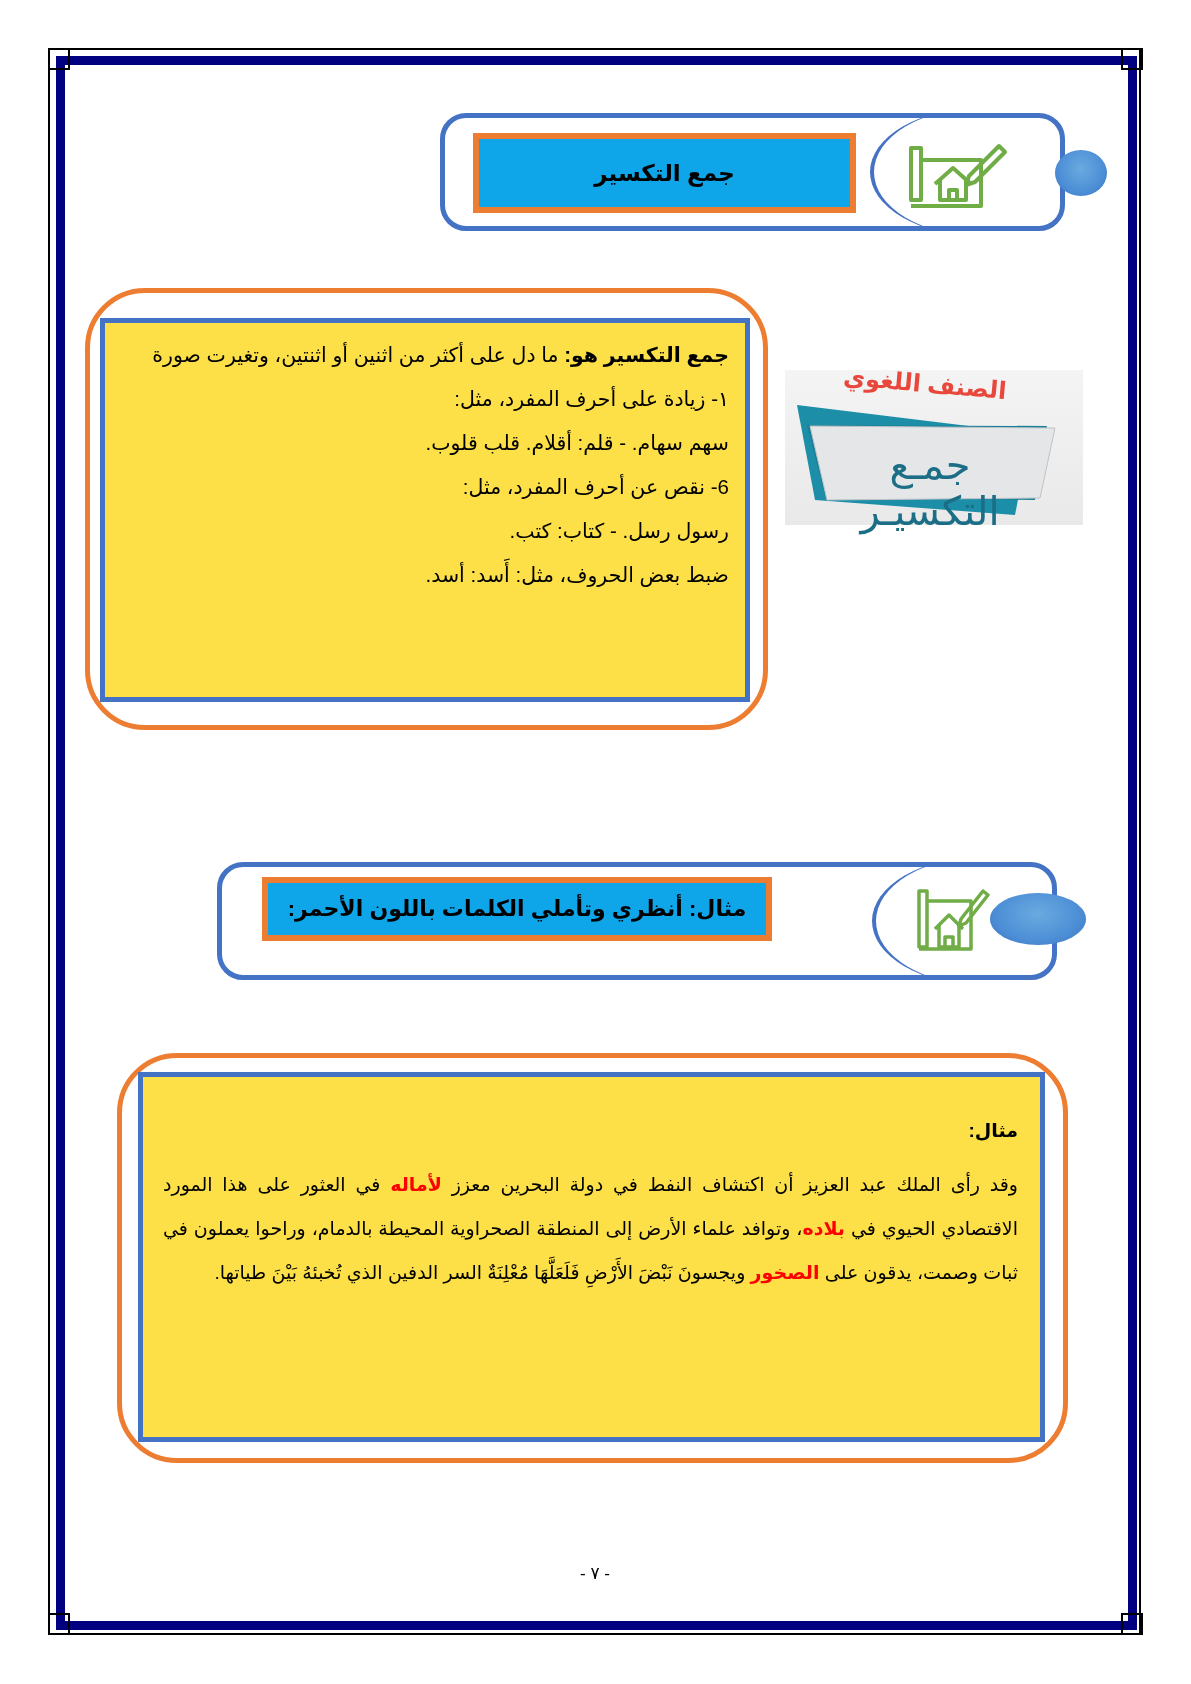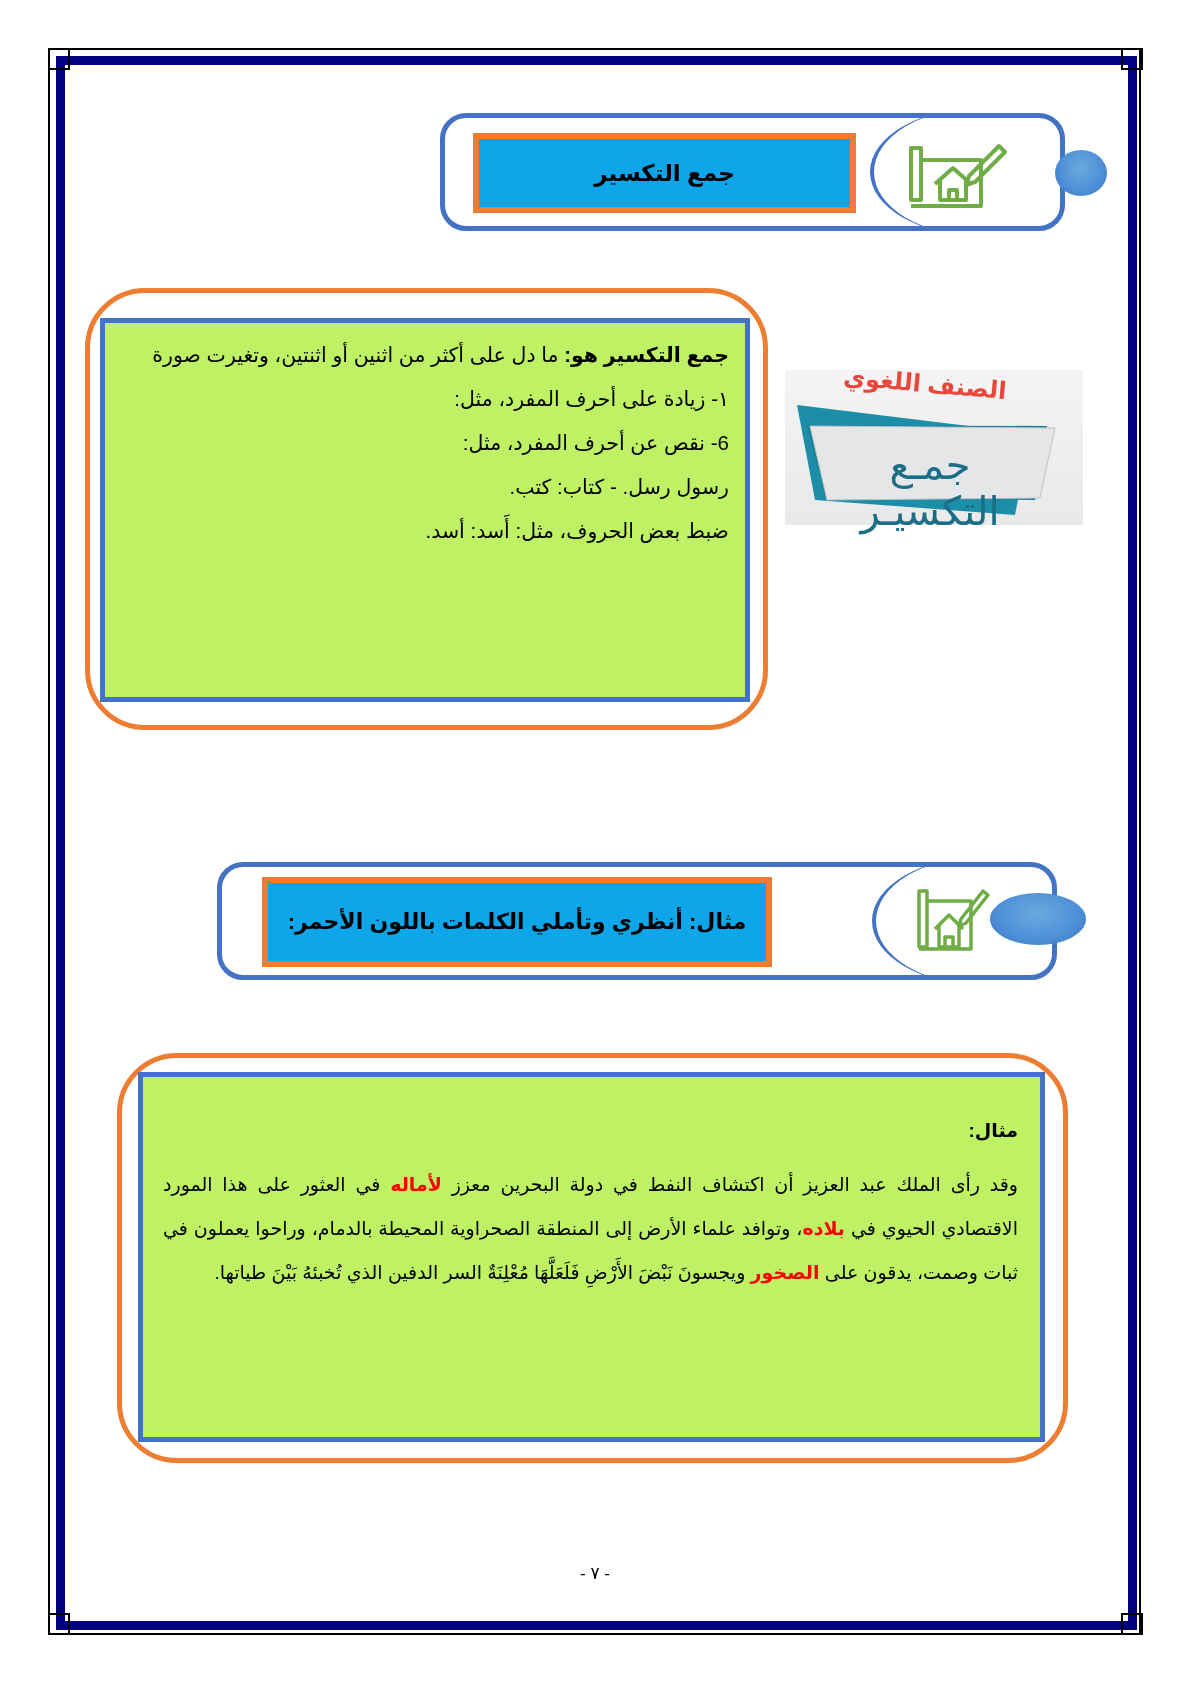--- a/index.html
+++ b/index.html
@@ -19,21 +19,21 @@
   
   .banner { border: 5px solid #4472c4; border-radius: 26px; box-sizing: border-box; background: #fff; overflow: hidden; }
   .banner-title { border: 6px solid #ed7d31; box-sizing: border-box; background: #0ea5e9;
     display: flex; align-items: center; justify-content: center; direction: rtl;
     font-weight: bold; }
   .banner-curve { border-left: 4px solid #4472c4; border-radius: 50% 0 0 50% / 50% 0 0 50%; box-sizing: border-box; }
   .blob { border-radius: 50%; background: radial-gradient(ellipse at 50% 40%, #6aaae0 0%, #4d8fd6 60%, #3a72c0 100%); }
 
   
   .orange-box { border: 5px solid #ed7d31; border-radius: 60px; box-sizing: border-box; }
-  .blue-box { border: 5px solid #4472c4; box-sizing: border-box; background: #bef264; }
+  .blue-box { border: 5px solid #4472c4; box-sizing: border-box; background: #fde047; }
 
   .def-text { direction: rtl; text-align: right; font-size: 20.5px; line-height: 44px; }
   .def-text p { margin: 0; white-space: nowrap; }
   .def-text b { font-weight: bold; }
 
   .ex-text { direction: rtl; text-align: justify; font-size: 19px; line-height: 44px; }
   .ex-text p { margin: 4px; }
   .red { color: #ff0000; font-weight: bold; }
 
   .page-num { font-size: 17px; direction: rtl; }
@@ -69,40 +69,41 @@
     </g>
   </svg>
 </div>
 <div class="abs blob" style="left:1055px;top:150px;width:52px;height:46px;"></div>
 
 <div class="abs orange-box" style="left:85px;top:288px;width:683px;height:442px;"></div>
 <div class="abs blue-box" style="left:100px;top:318px;width:650px;height:384px;">
   <div class="def-text" style="padding:10px 16px 0 16px;">
     <p><b>جمع التكسير هو:</b><span> ما دل على أكثر من اثنين أو اثنتين، وتغيرت صورة</span></p>
     <p>١- زيادة على أحرف المفرد، مثل:</p>
+    <p>سهم سهام. - قلم: أقلام. قلب قلوب.</p>
     <p>6- نقص عن أحرف المفرد، مثل:</p>
     <p>رسول رسل. - كتاب: كتب.</p>
     <p>ضبط بعض الحروف، مثل: أَسد: أسد.</p>
   </div>
 </div>
 
 <div class="abs pic-card" style="left:785px;top:370px;width:298px;height:155px;">
   <svg width="298" height="155" viewBox="0 0 298 155" style="position:absolute;left:0;top:0;">
     <polygon points="12,35 200,58 245,68 230,145 30,130" fill="#1d8ea8"></polygon>
     <polygon points="22,55 262,56 250,130 40,126" fill="#1a7f98"></polygon>
     <polygon points="25,56 270,58 255,128 42,130" fill="#e4e6e8" stroke="#bfc3c6" stroke-width="1"></polygon>
   </svg>
   <div class="abs" style="left:20px;top:0;width:240px;text-align:center;color:#e8473b;font-weight:bold;font-size:24px;direction:rtl;transform:rotate(5deg);">الصنف اللغوي</div>
   <div class="abs" style="left:40px;top:72px;width:210px;text-align:center;color:#1b6e86;font-size:40px;direction:rtl;">جمـع التكسيـر</div>
 </div>
 
 <div class="abs banner" style="left:217px;top:862px;width:840px;height:118px;">
   <div class="abs banner-curve" style="left:650px;top:-10px;width:220px;height:128px;"></div>
 </div>
-<div class="abs banner-title" style="left:262px;top:877px;width:510px;height:90px;font-size:22px;">
+<div class="abs banner-title" style="left:262px;top:877px;width:510px;height:64px;font-size:22px;">
   <span>مثال: أنظري وتأملي الكلمات باللون الأحمر:</span>
 </div>
 <div class="abs" style="left:915px;top:885px;width:75px;height:70px;">
   <svg width="75" height="70" viewBox="0 0 75 70">
     <g fill="none" stroke="#70ad47" stroke-width="3.5" stroke-linejoin="round">
       <path d="M4 6 h8 v56 h-8 z"></path>
       <path d="M12 16 h44 v48 h-52"></path>
       <path d="M20 44 l14 -14 l14 14"></path>
       <path d="M24 40 v22 h20 v-22"></path>
       <path d="M30 62 v-10 h8 v10"></path>

